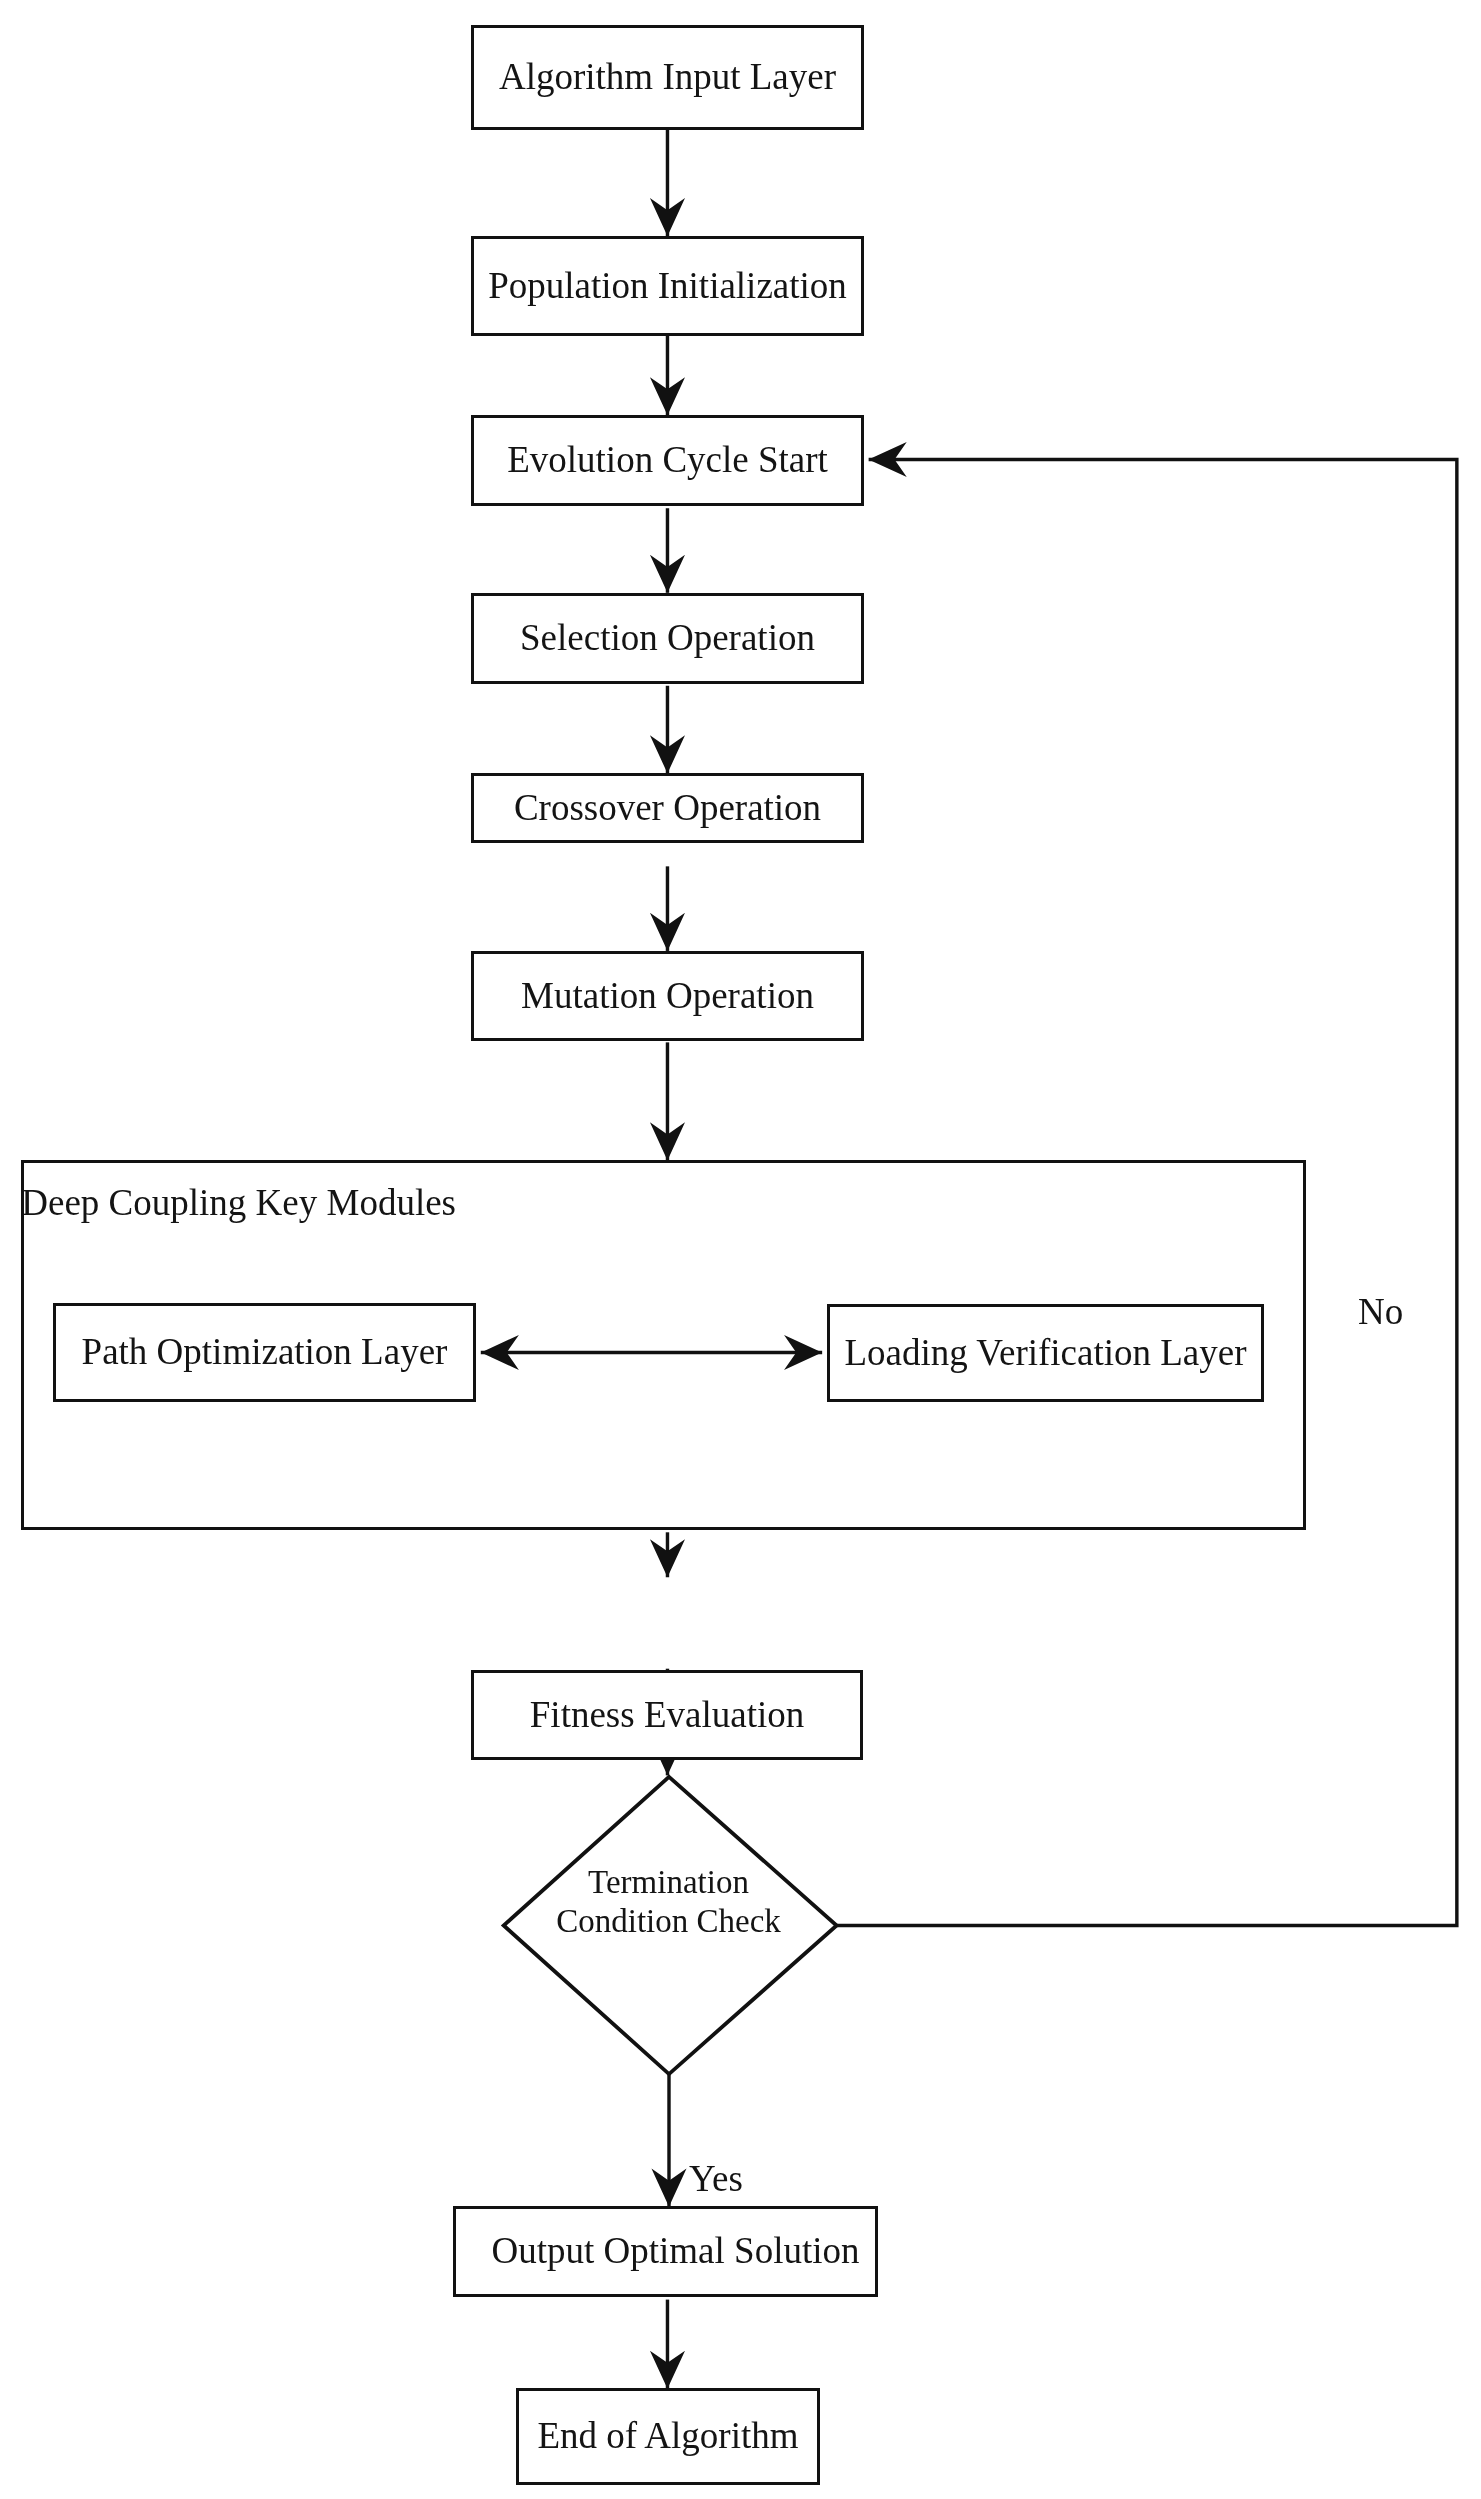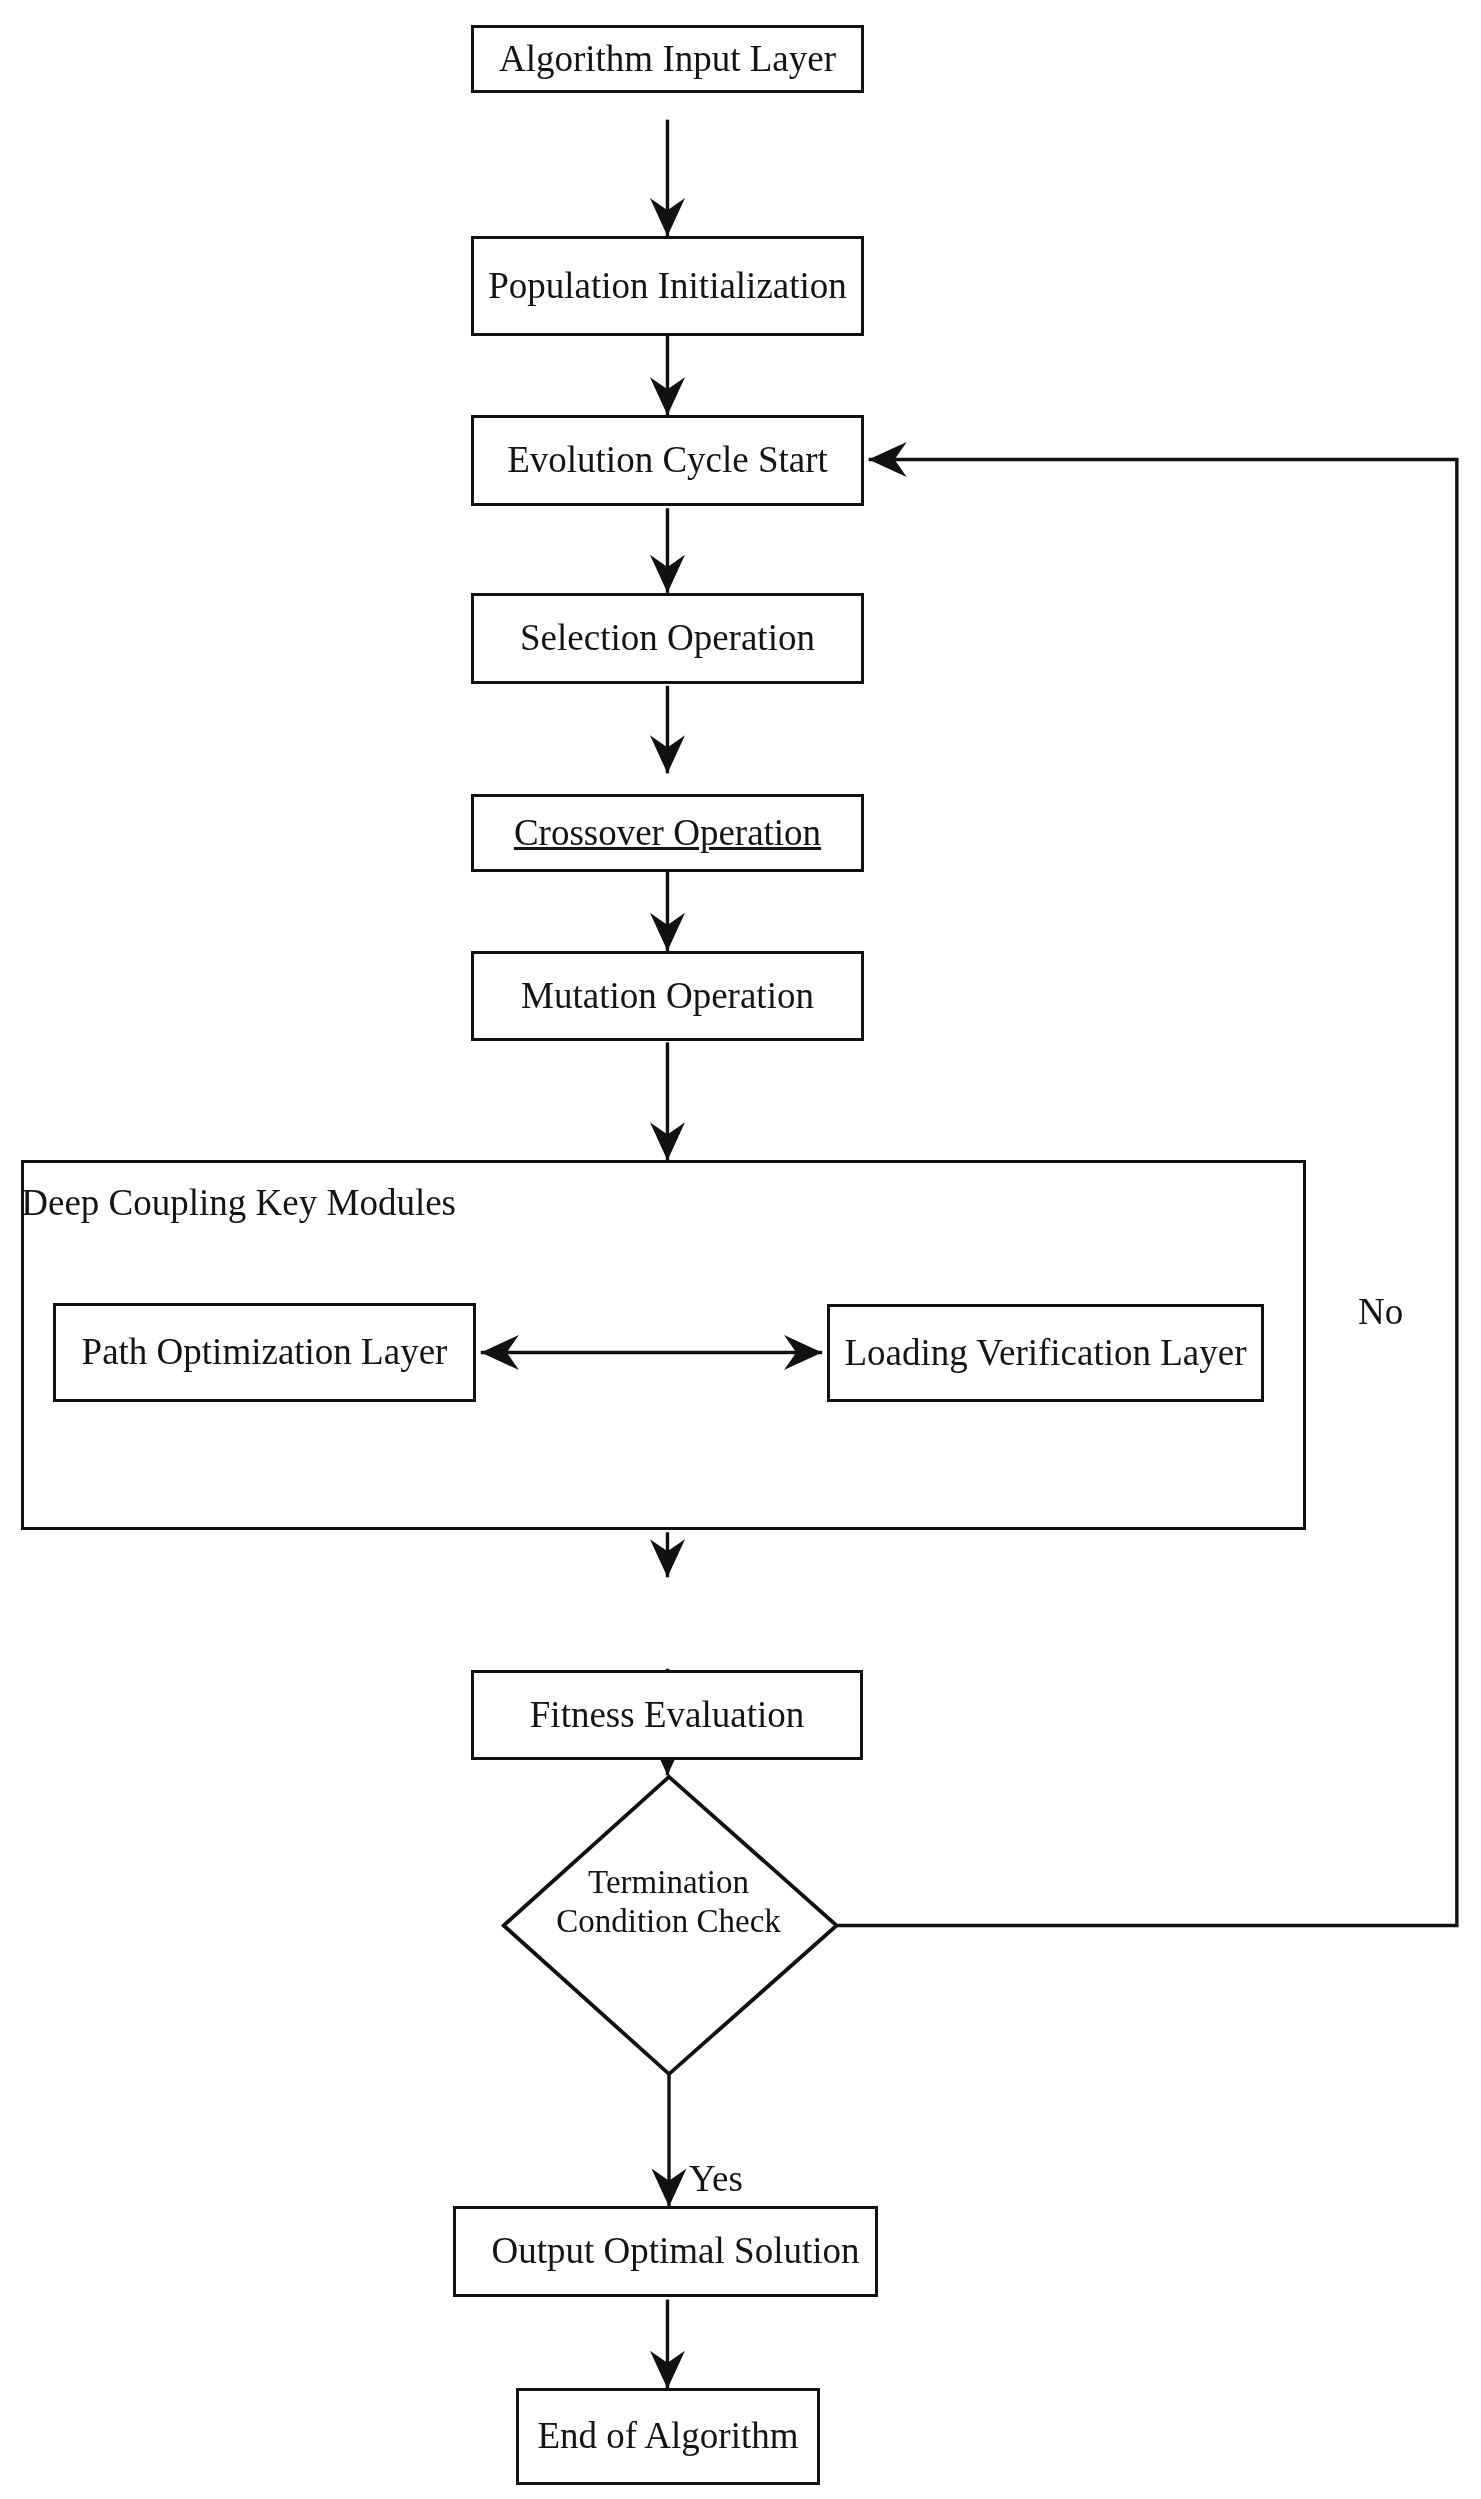--- a/index.html
+++ b/index.html
@@ -78,29 +78,29 @@
       <path d="M876 2011 V2070" marker-end="url(#ah)"></path>
       <path d="M876 2190 V2330" marker-end="url(#ah)"></path>
       <path d="M878 2722 V2896" marker-end="url(#ah)"></path>
       <path d="M876 3018 V3135" marker-end="url(#ah)"></path>
       <path d="M631 1775 H1079" marker-start="url(#ah)" marker-end="url(#ah)"></path>
       <path d="M1098 2527 H1912 V603 H1140" marker-end="url(#ah)"></path>
       <polygon points="878,2332 1098,2527 878,2722 661,2527" fill="#ffffff" stroke-width="5"></polygon>
     </g>
   </svg>
 
-  <div class="node" style="left:471px; top:25px; width:393px; height:68px;">Algorithm Input Layer</div>
+  <div class="node" style="left:471px; top:25px; width:393px; height:105px;">Algorithm Input Layer</div>
 
   <div class="node" style="left:471px; top:236px; width:393px; height:100px;">Population Initialization</div>
 
   <div class="node" style="left:471px; top:415px; width:393px; height:91px;">Evolution Cycle Start</div>
 
   <div class="node" style="left:471px; top:593px; width:393px; height:91px;">Selection Operation</div>
 
-  <div class="node" style="left:471px; top:794px; width:393px; height:78px;text-decoration:underline;">Crossover Operation</div>
+  <div class="node" style="left:471px; top:773px; width:393px; height:70px;">Crossover Operation</div>
 
   <div class="node" style="left:471px; top:951px; width:393px; height:90px;">Mutation Operation</div>
 
   <div class="container-box" style="left:21.3px; top:1160px; width:1285px; height:370px;"></div>
 
   <div class="float-label" style="left:21.3px; top:1182px; width:1285px;">Deep Coupling Key Modules</div>
 
 
   <div class="node" style="left:53px; top:1303px; width:423px; height:99px;">Path Optimization Layer</div>
 

